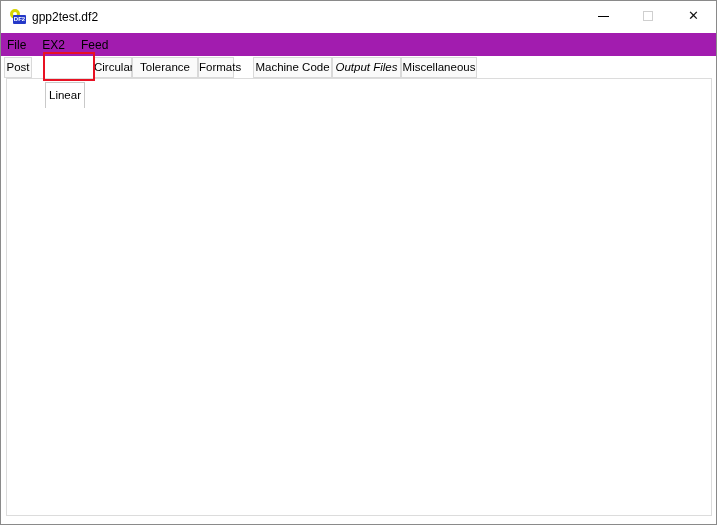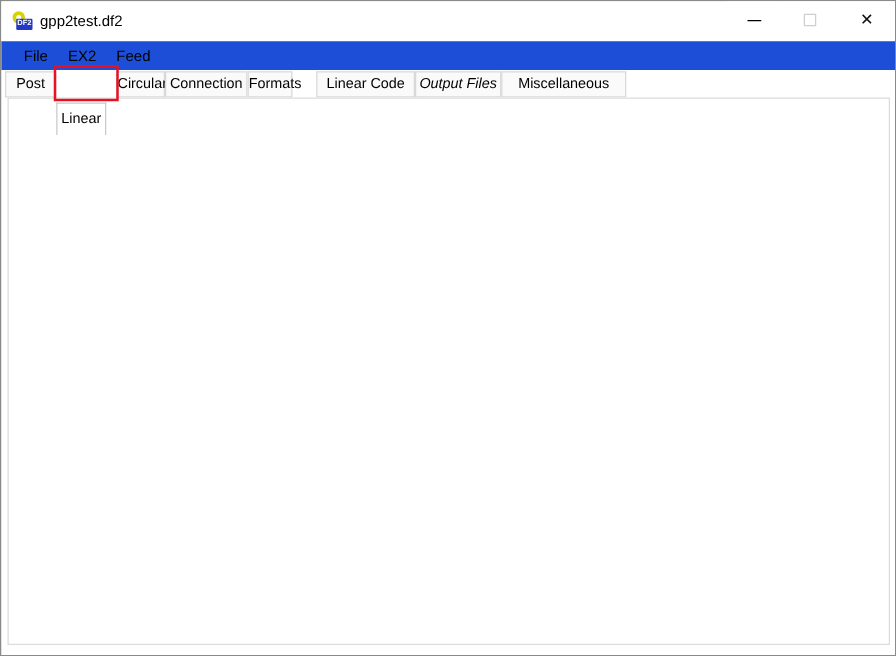--- a/index.html
+++ b/index.html
@@ -15,21 +15,21 @@
   .app-icon .ring{position:absolute;left:0;top:0;width:10px;height:10px;border:3px solid #d6d400;border-radius:50%;}
   .app-icon .tag{position:absolute;left:3px;top:6px;width:13px;height:9px;background:#2438c8;color:#fff;
     font-size:6px;font-weight:bold;text-align:center;line-height:9px;letter-spacing:0;border-radius:1px;}
   .win-title{position:absolute;left:31px;top:9px;font-size:12px;}
   .win-controls{position:absolute;right:0;top:0;height:31px;display:flex;}
   .win-btn{width:45px;height:31px;position:relative;background:#fff;}
   .glyph-min{position:absolute;left:17px;top:15px;width:11px;height:1px;background:#000;}
   .glyph-max{position:absolute;left:17px;top:10px;width:10px;height:10px;border:1px solid #cfcfcf;}
   .glyph-close{position:absolute;left:0;top:0;width:100%;height:100%;text-align:center;line-height:30px;font-size:13px;color:#111;}
   
-  .menubar{position:absolute;left:0;top:32px;width:100%;height:23px;background:#1d4ed8;display:flex;align-items:center;padding-left:12px;}
+  .menubar{position:absolute;left:0;top:32px;width:100%;height:23px;background:#a21caf;display:flex;align-items:center;padding-left:0;}
   .menu-item{font-size:12px;padding:3px 6px;margin-right:4px;}
   
   .tab{position:absolute;top:56px;height:21px;background:#fafafa;border:1px solid #d9d9d9;
     font-size:11.5px;text-align:center;line-height:19px;z-index:1;}
   .tab.selected{top:52px;height:26px;background:#fff;border:1px solid #c9c9c9;border-bottom:none;line-height:24px;z-index:3;}
   .tab-highlight{position:absolute;left:42px;top:51px;width:52px;height:29px;border:2px solid #e81123;z-index:5;}
   
   .page{position:absolute;left:5px;top:77px;width:706px;height:438px;background:#fff;border:1px solid #dcdcdc;z-index:2;}
   
   .group{position:absolute;border:1px solid #d5d5d5;background:#fff;}
@@ -69,28 +69,28 @@
       </div>
     </div>
   </div>
 
   <div class="menubar">
     <span class="menu-item">File</span>
     <span class="menu-item">EX2</span>
     <span class="menu-item">Feed</span>
   </div>
 
-  <div class="tab" style="left:3px;width:41px;text-align:center;">Post</div>
+  <div class="tab" style="left:3px;width:28px;text-align:center;">Post</div>
   <div class="tab selected" style="left:44px;width:40px;margin-top:29px;">Linear</div>
   <div class="tab" style="left:92px;width:39px;">Circular</div>
-  <div class="tab" style="left:131px;width:66px;">Connection</div>
+  <div class="tab" style="left:131px;width:66px;">Tolerance</div>
   <div class="tab" style="left:197px;width:36px;">Formats</div>
-  <div class="tab" style="left:252px;width:79px;">Linear Code</div>
+  <div class="tab" style="left:252px;width:79px;">Machine Code</div>
   <div class="tab" style="left:331px;width:69px;font-style:italic;">Output Files</div>
-  <div class="tab" style="left:400px;width:100px;">Miscellaneous</div>
+  <div class="tab" style="left:400px;width:76px;">Miscellaneous</div>
   <div class="tab-highlight"></div>
 
   <div class="page"></div>
 
   <div class="group" style="left:23px;top:110px;width:325px;height:83px;">
     <span class="group-title">Process Rapid as Feed</span>
     <span class="lbl" style="left:13px;top:25px;">Use Feed instead of Rapid</span>
     <span class="checkbox" style="left:228px;top:24px;"></span>
     <span class="lbl disabled" style="left:13px;top:49px;">Speed for Feed instead of Rapid</span>
     <input class="field" style="left: 226px; top: 46px; width: 72px;" disabled="" value="777">

